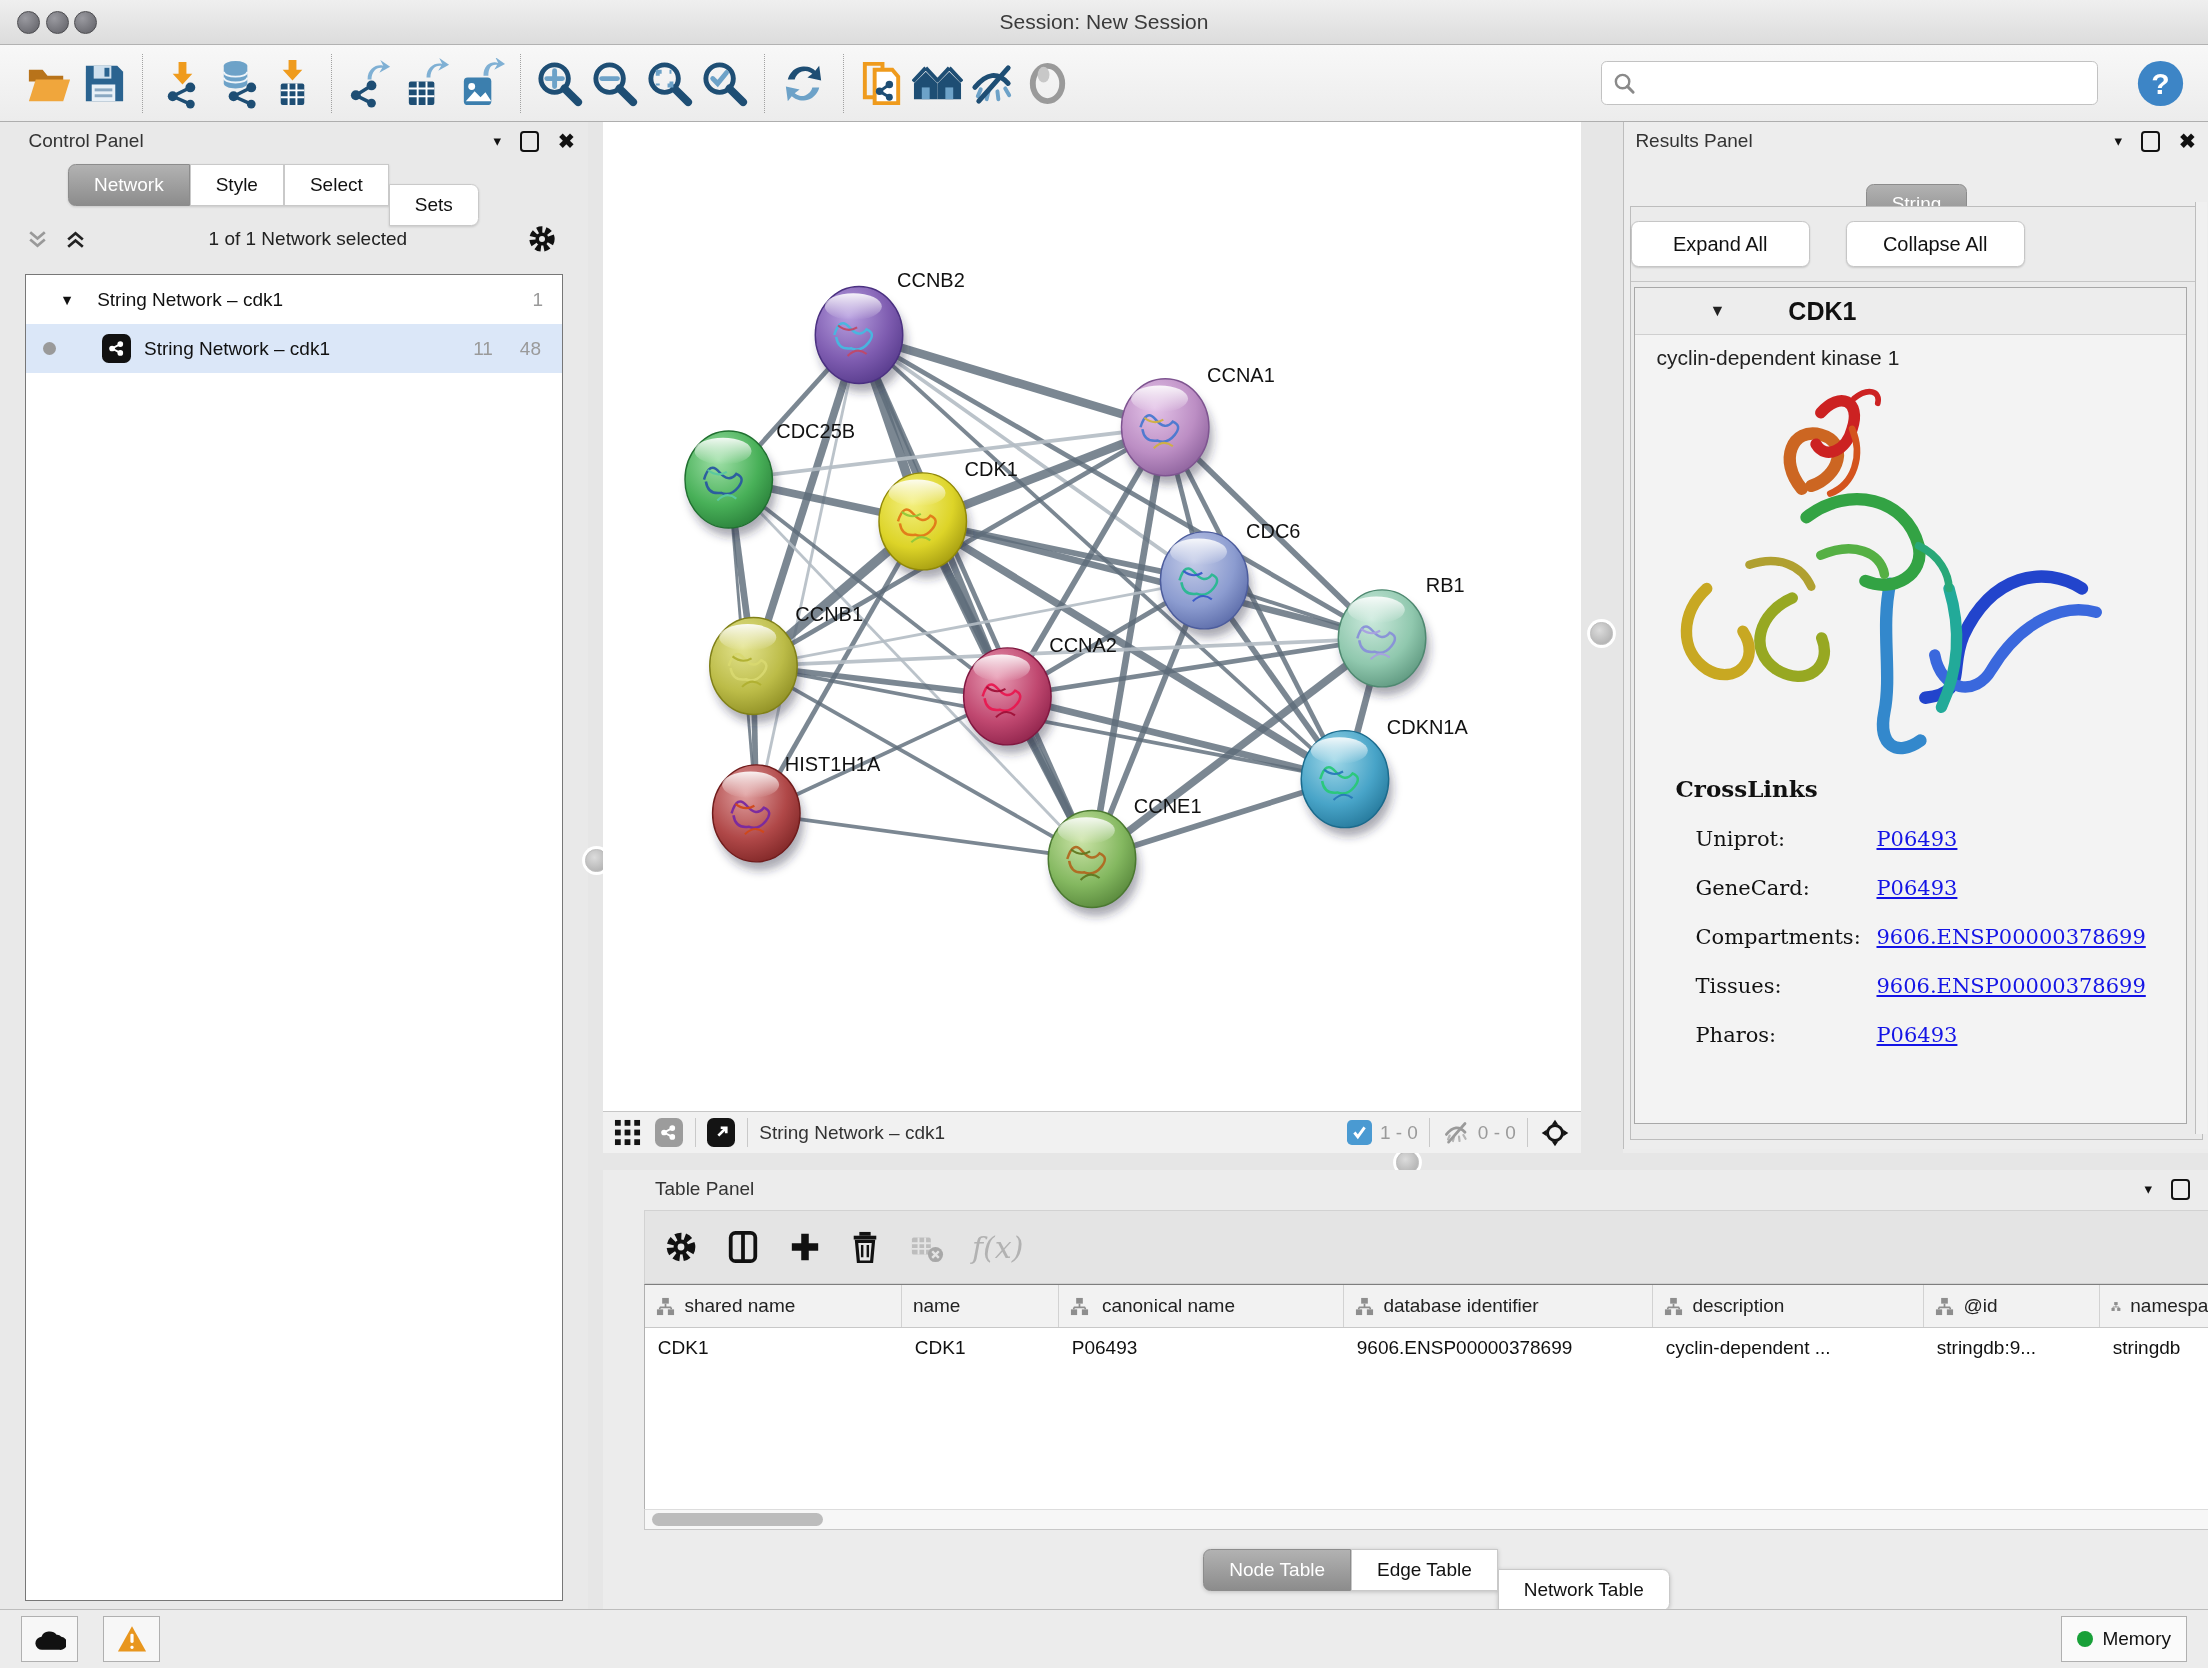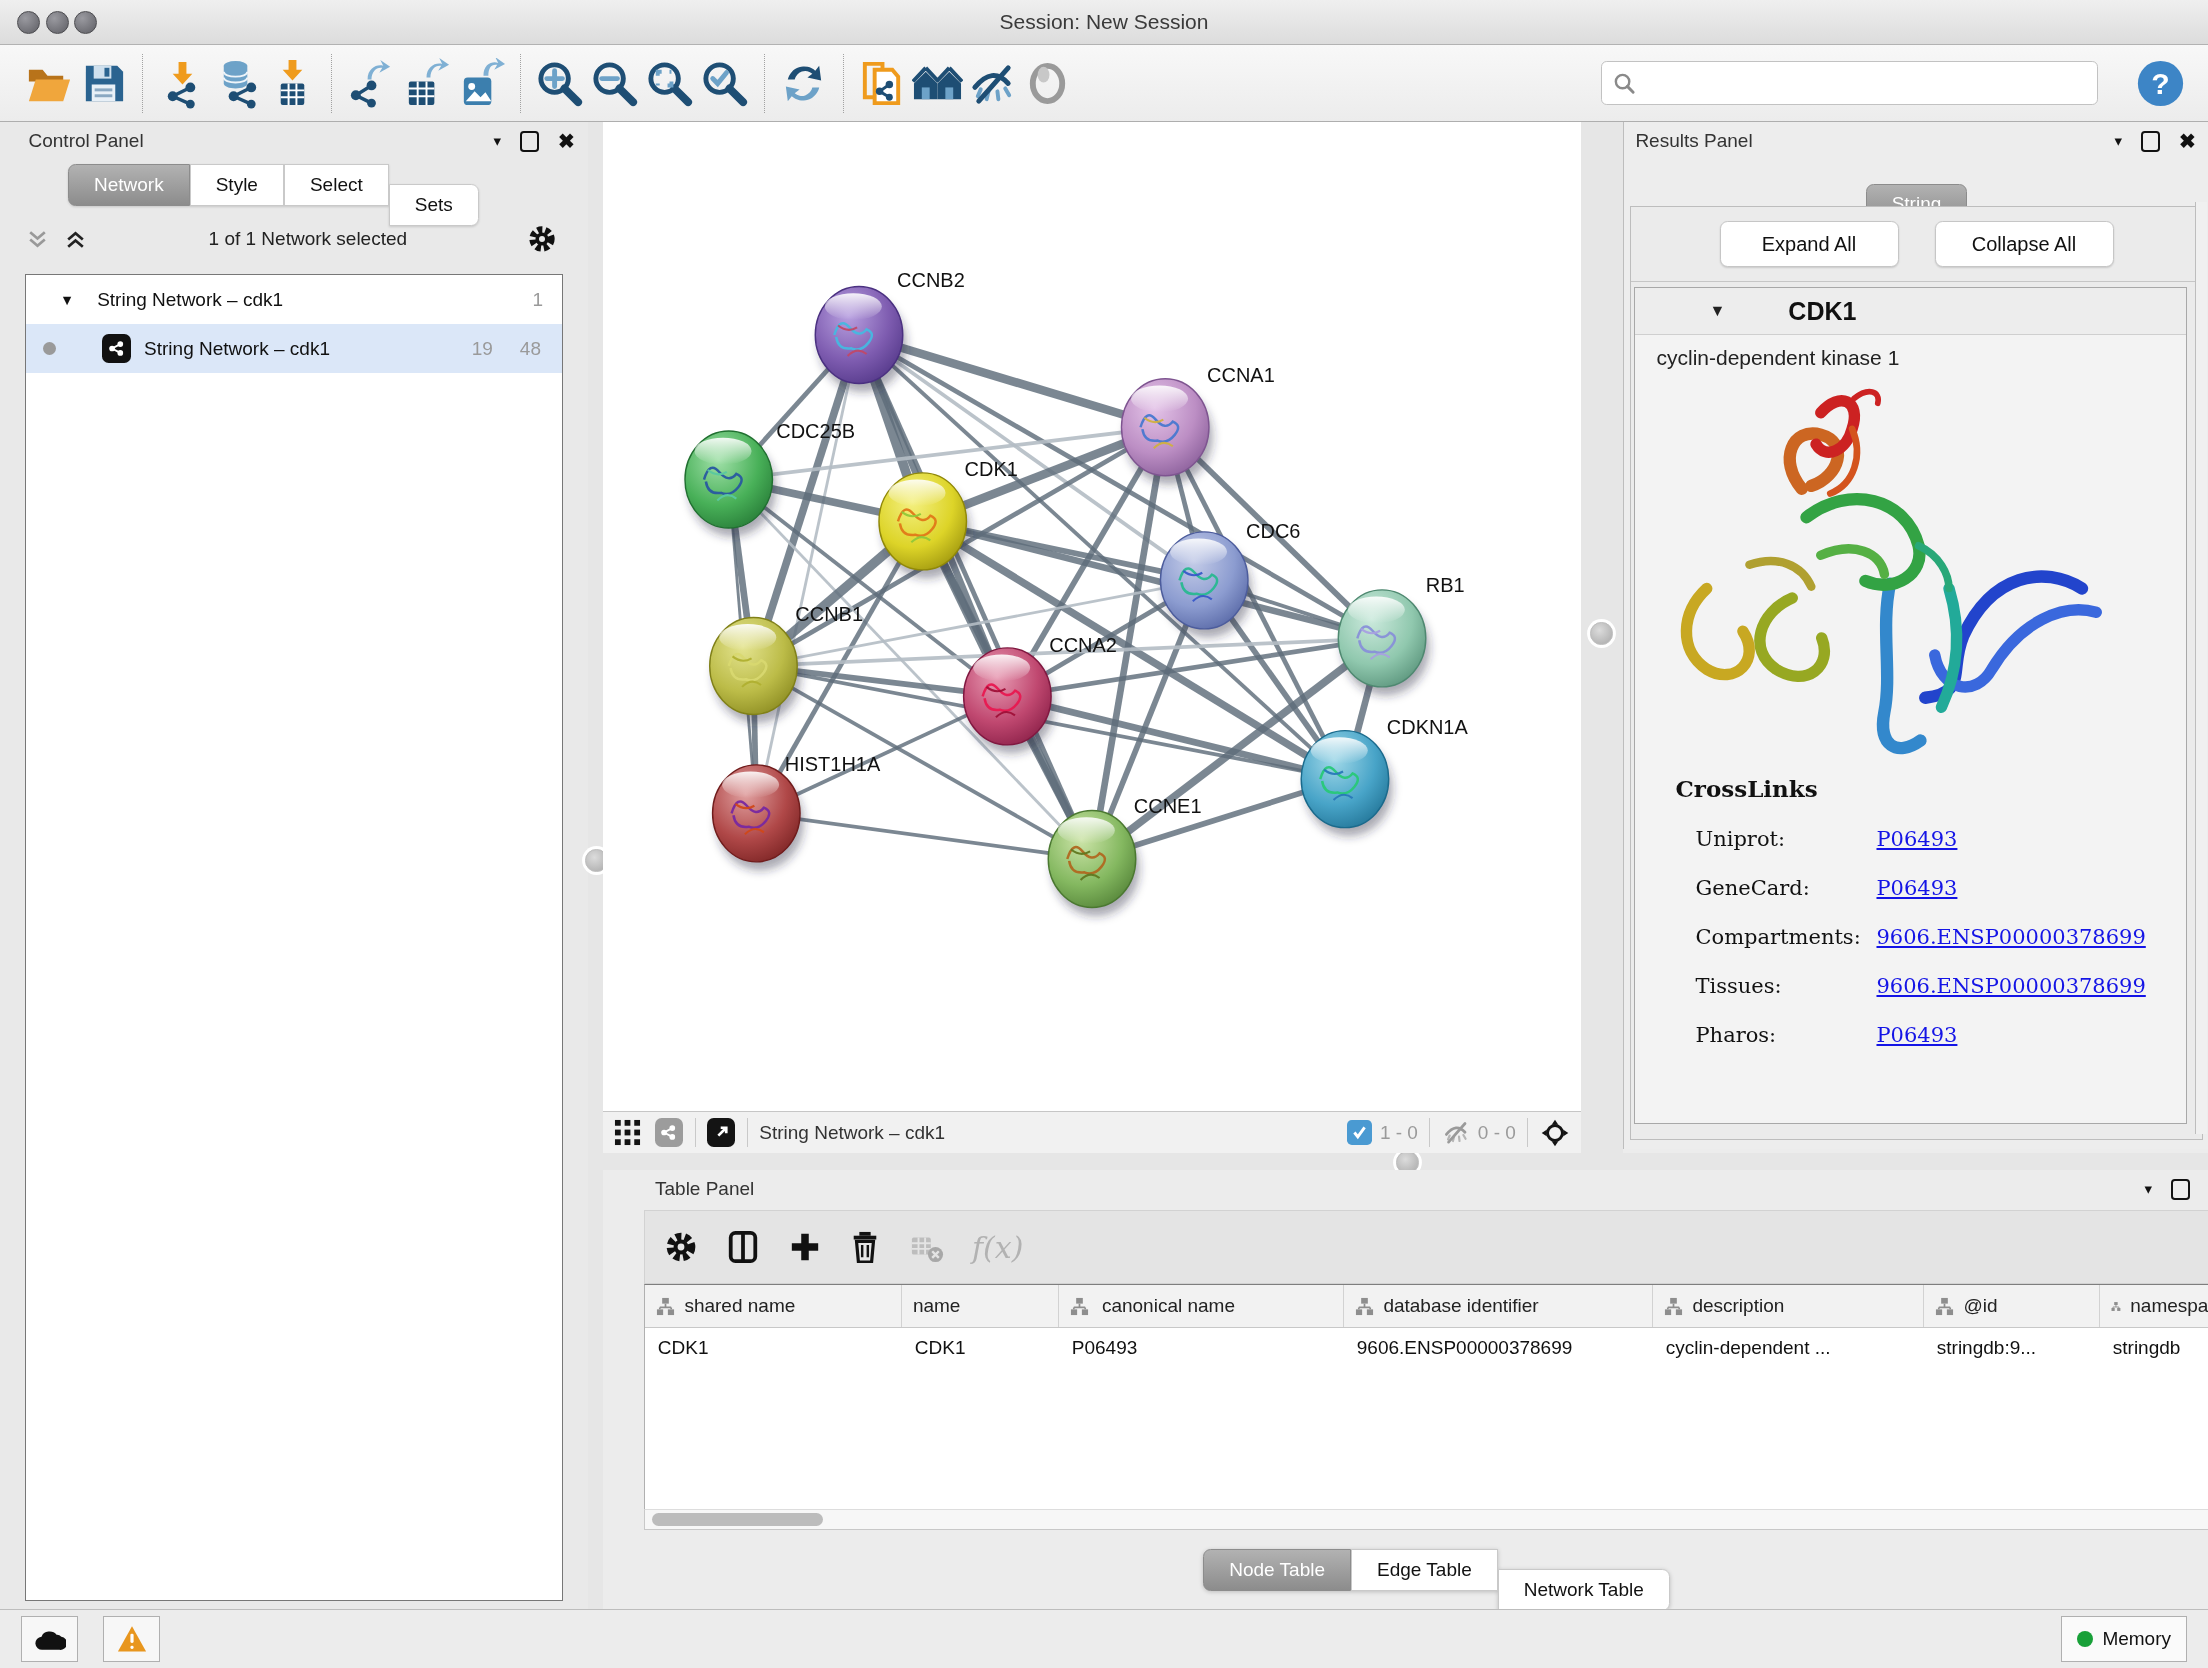--- a/index.html
+++ b/index.html
@@ -52,21 +52,21 @@
     border-top:1px solid #c6c6c6;display:flex;align-items:center;font-size:19px;color:#333;box-sizing:border-box;padding:0 11.4px;}
   .vbsep{width:0;height:28.5px;border-left:1px solid #c9c9c9;margin:0 11.4px;}
   .graysq{width:28.5px;height:28.5px;border-radius:6.7px;background:#9c9c9c;display:flex;align-items:center;justify-content:center;}
   .blacksq{width:28.5px;height:28.5px;border-radius:6.7px;background:#141414;display:flex;align-items:center;justify-content:center;}
   .chk{width:25px;height:25px;border-radius:4.8px;background:#4a9ad2;display:flex;align-items:center;justify-content:center;}
   .cntgray{color:#9a9a9a;margin-left:7.6px;}
   
   .rpanel{left:1623px;top:122px;width:586px;height:1027px;background:#ededed;border-left:1.9px solid #bdbdbd;box-sizing:border-box;}
   .rp-tab{position:absolute;left:0;right:0;top:42px;display:flex;justify-content:center;align-items:flex-end;}
   .rp-box{position:absolute;left:5.7px;right:5.7px;top:84px;bottom:9.5px;border:1px solid #bdbdbd;background:#ebebeb;}
-  .rp-buttons{height:74px;display:flex;align-items:center;justify-content:center;gap:36px;border-bottom:1px solid #c6c6c6;}
+  .rp-buttons{height:74px;display:flex;align-items:center;justify-content:flex-start;gap:36px;border-bottom:1px solid #c6c6c6;}
   .rbtn{min-width:177px;height:44px;background:#fff;border:1px solid #c6c6c6;border-radius:7.6px;
     font-size:20px;color:#111;display:flex;align-items:center;justify-content:center;box-shadow:0 1px 1.9px rgba(0,0,0,.15);}
   .rp-content{position:absolute;left:3.8px;right:15px;top:80px;bottom:15px;background:#f3f3f3;border:1px solid #a8a8a8;overflow:hidden;}
   .rp-vscroll{position:absolute;right:1.9px;top:80px;bottom:15px;width:11.4px;background:#f0f0f0;border-left:1px solid #bdbdbd;}
   .gene-header{height:46px;background:#ededed;border-bottom:1px solid #cfcfcf;display:flex;align-items:center;}
   .gene-header .tri{margin-left:74px;font-size:16px;}
   .gene-header .gname{margin-left:63px;font-size:25px;font-weight:bold;color:#111;}
   .gene-desc{padding:11.4px 0 0 21px;font-size:21px;color:#222;}
   .xl{font-family:"DejaVu Serif","Liberation Serif",serif;padding-left:40px;margin-top:5.7px;}
   .xl .xlt{font-size:23px;font-weight:bold;color:#111;}
@@ -303,21 +303,21 @@
       <span style="width:13.3px;height:13.3px;border-radius:50%;background:#9a9a9a;"></span>
       <span class="sharesq" style="margin-left:46px;">
         <svg width="19" height="19" viewBox="0 0 30 30">
           <circle cx="21" cy="8" r="4.5" fill="#fff"></circle>
             <circle cx="8" cy="15" r="4.5" fill="#fff"></circle>
             <circle cx="21" cy="22" r="4.5" fill="#fff"></circle>
           <path d="M21 8 L8 15 L21 22" stroke="#fff" stroke-width="3" fill="none"></path>
         </svg>
       </span>
       <span style="margin-left:13.3px;">String Network – cdk1</span>
-      <span class="cnt">19</span>
+      <span class="cnt">11</span>
       <span class="cnt" style="margin-left:27px;margin-right:21px;">48</span>
     </div>
   </div>
 </div>
 
 <div class="abs vsplit" style="left:588px;top:122px;width:15px;height:1488px;">
   <div class="splitdot" style="left:-2.9px;top:727px;"></div>
 </div>
 <div class="abs vsplit" style="left:1581px;top:122px;width:42px;height:1031px;">
   <div class="splitdot" style="left:8.6px;top:500px;"></div>

